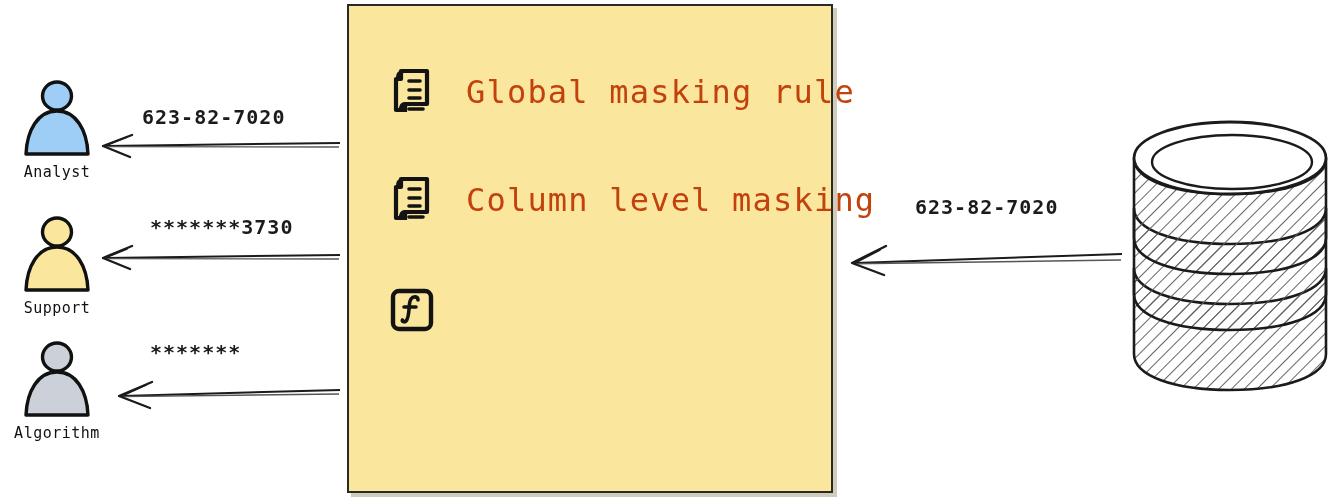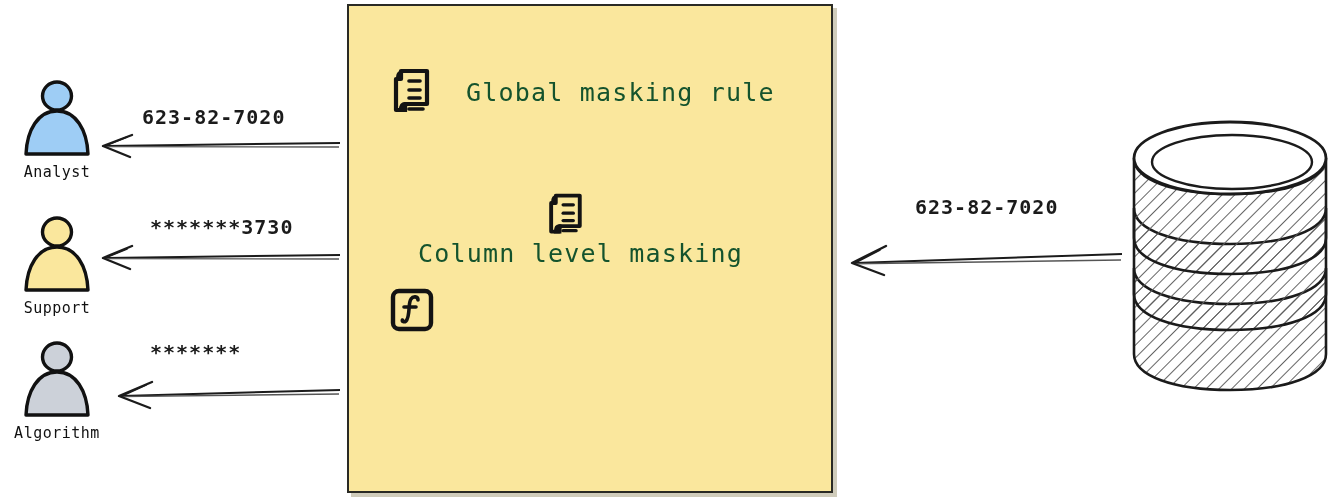--- a/index.html
+++ b/index.html
@@ -82,28 +82,28 @@
     align-items: center;
     left: 38px;
   }
   .policy-icon {
     width: 48px;
     height: 52px;
     flex: 0 0 48px;
     display: block;
   }
   .policy-text {
-    font-size: 25px;
+    font-size: 32px;
     letter-spacing: 1.2px;
     margin-left: 31px;
     white-space: nowrap;
-    color: #14532d;
+    color: #c2410c;
   }
   #policy-item-0 { top: 60px; }
-  #policy-item-1 { top: 185px; flex-direction: column; }
+  #policy-item-1 { top: 168px; }
   #policy-item-2 { top: 280px; }
   #policy-item-3 { top: 382px; }
 
   
   #database-cylinder {
     position: absolute;
     left: 1120px;
     top: 118px;
     width: 220px;
     height: 290px;

